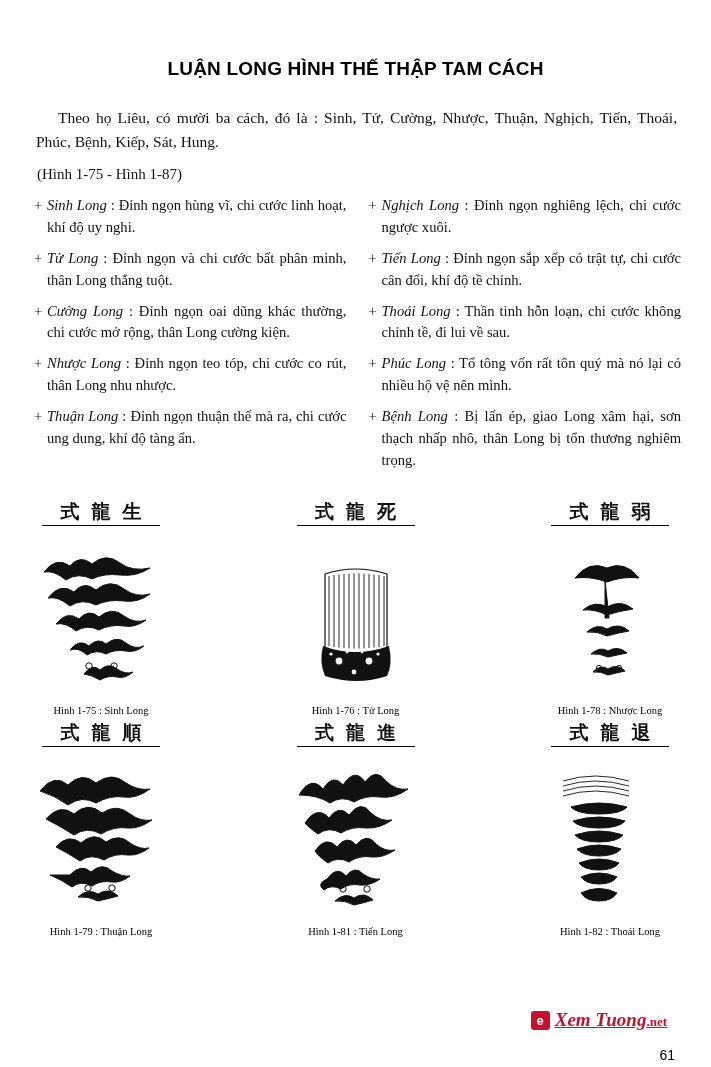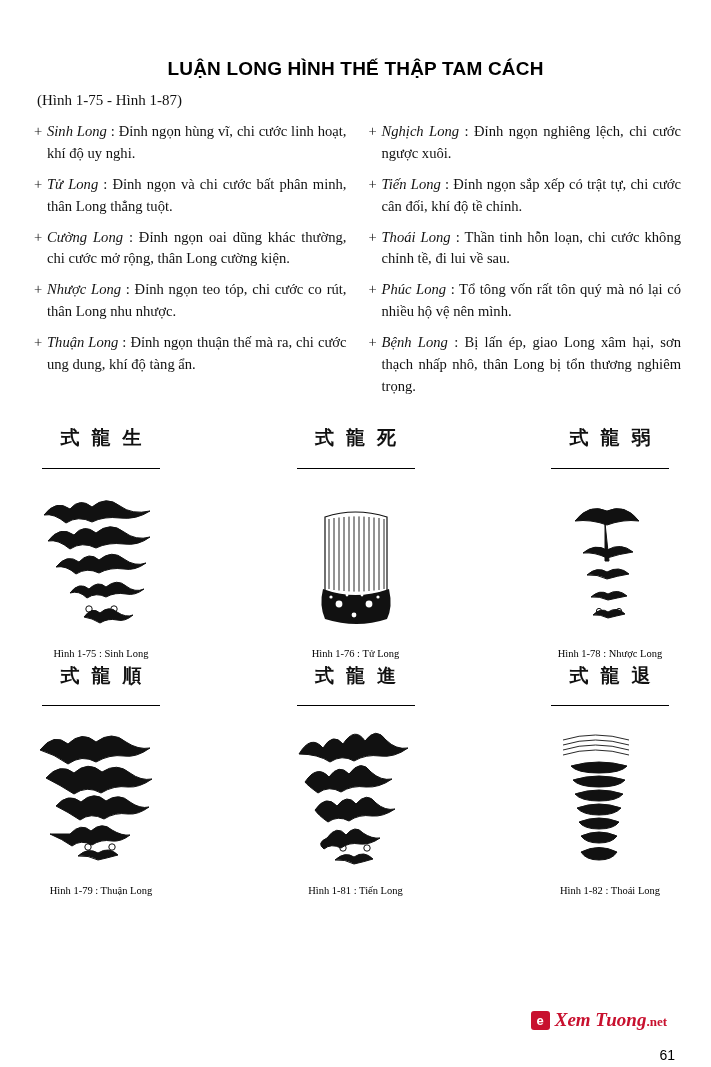--- a/index.html
+++ b/index.html
@@ -90,21 +90,21 @@
     flex-direction: column;
     align-items: center;
   }
   .cjk-head {
     font-family: "DejaVu Serif", serif;
     font-size: 19px;
     letter-spacing: 12px;
     font-weight: bold;
     text-indent: 12px;
     border-bottom: 1px solid #000;
-    padding-bottom: 19px;
+    padding-bottom: 2px;
     margin-bottom: 8px;
     width: 118px;
     text-align: center;
     line-height: 1.15;
   }
   .art {
     width: 150px;
     height: 165px;
     position: relative;
   }
@@ -140,38 +140,40 @@
     align-items: center;
     justify-content: center;
     border-radius: 3px;
   }
   .wm-text {
     font-family: "Liberation Serif", serif;
     font-style: italic;
     font-size: 19px;
     color: #c8102e;
     font-weight: bold;
+    text-decoration: underline;
   }
   .wm-text .dom { font-size: 13px; font-style: normal; }
   .page-num {
     position: absolute;
     right: 36px;
     bottom: 4px;
     font-family: "Liberation Sans", sans-serif;
     font-size: 14px;
     color: #000;
   }
 </style>
 </head>
 <body>
 
 <div class="page">
 
   <h1 class="title">LUẬN LONG HÌNH THẾ THẬP TAM CÁCH</h1>
 
+  <p class="intro">Theo họ Liêu, có mười ba cách, đó là : Sinh, Tử, Cường, Nhược, Thuận, Nghịch, Tiến, Thoái, Phúc, Bệnh, Kiếp, Sát, Hung.</p>
 
   <p class="fig-range">(Hình 1-75 - Hình 1-87)</p>
 
   <div class="cols">
 
     <div class="col">
       <div class="entry">
         <span class="plus">+</span>
         <span class="entry-text"><span class="entry-name">Sinh Long</span><span> : Đỉnh ngọn hùng vĩ, chi cước linh hoạt, khí độ uy nghi.</span></span>
       </div>

